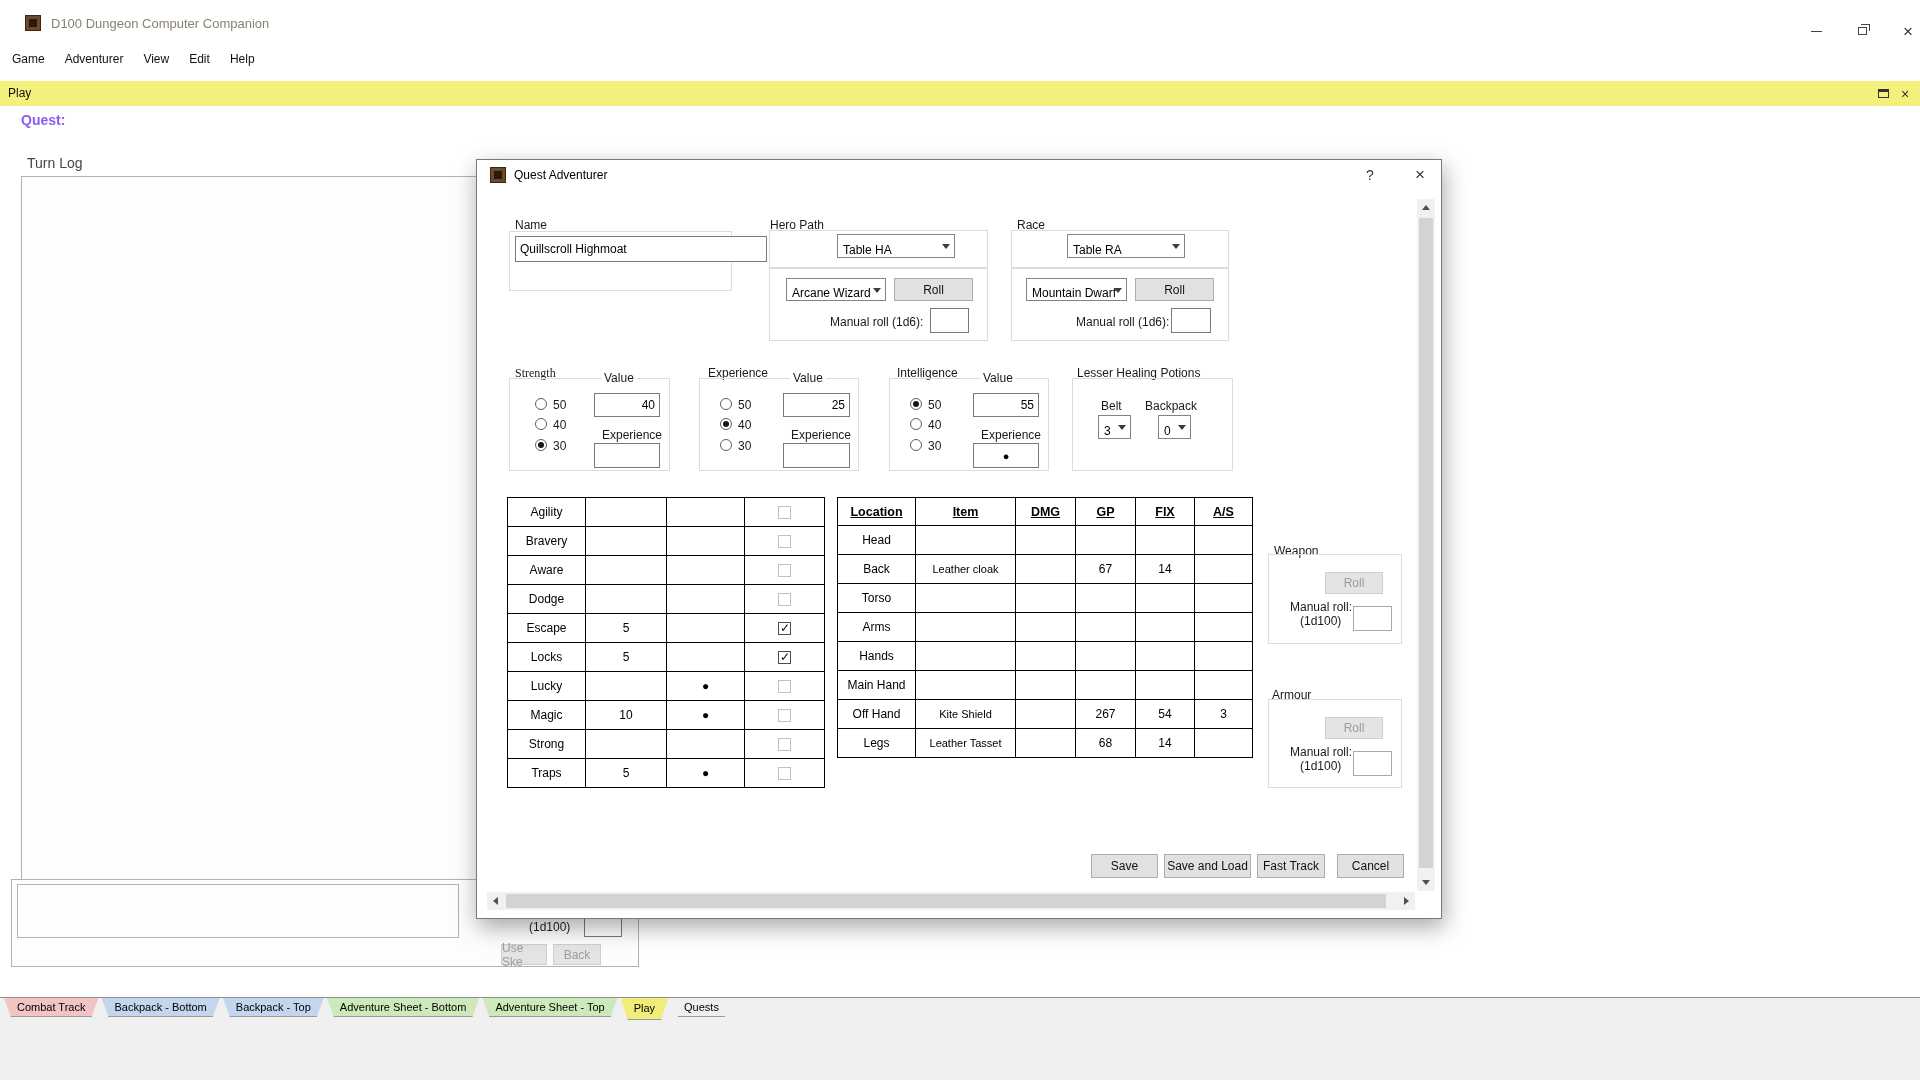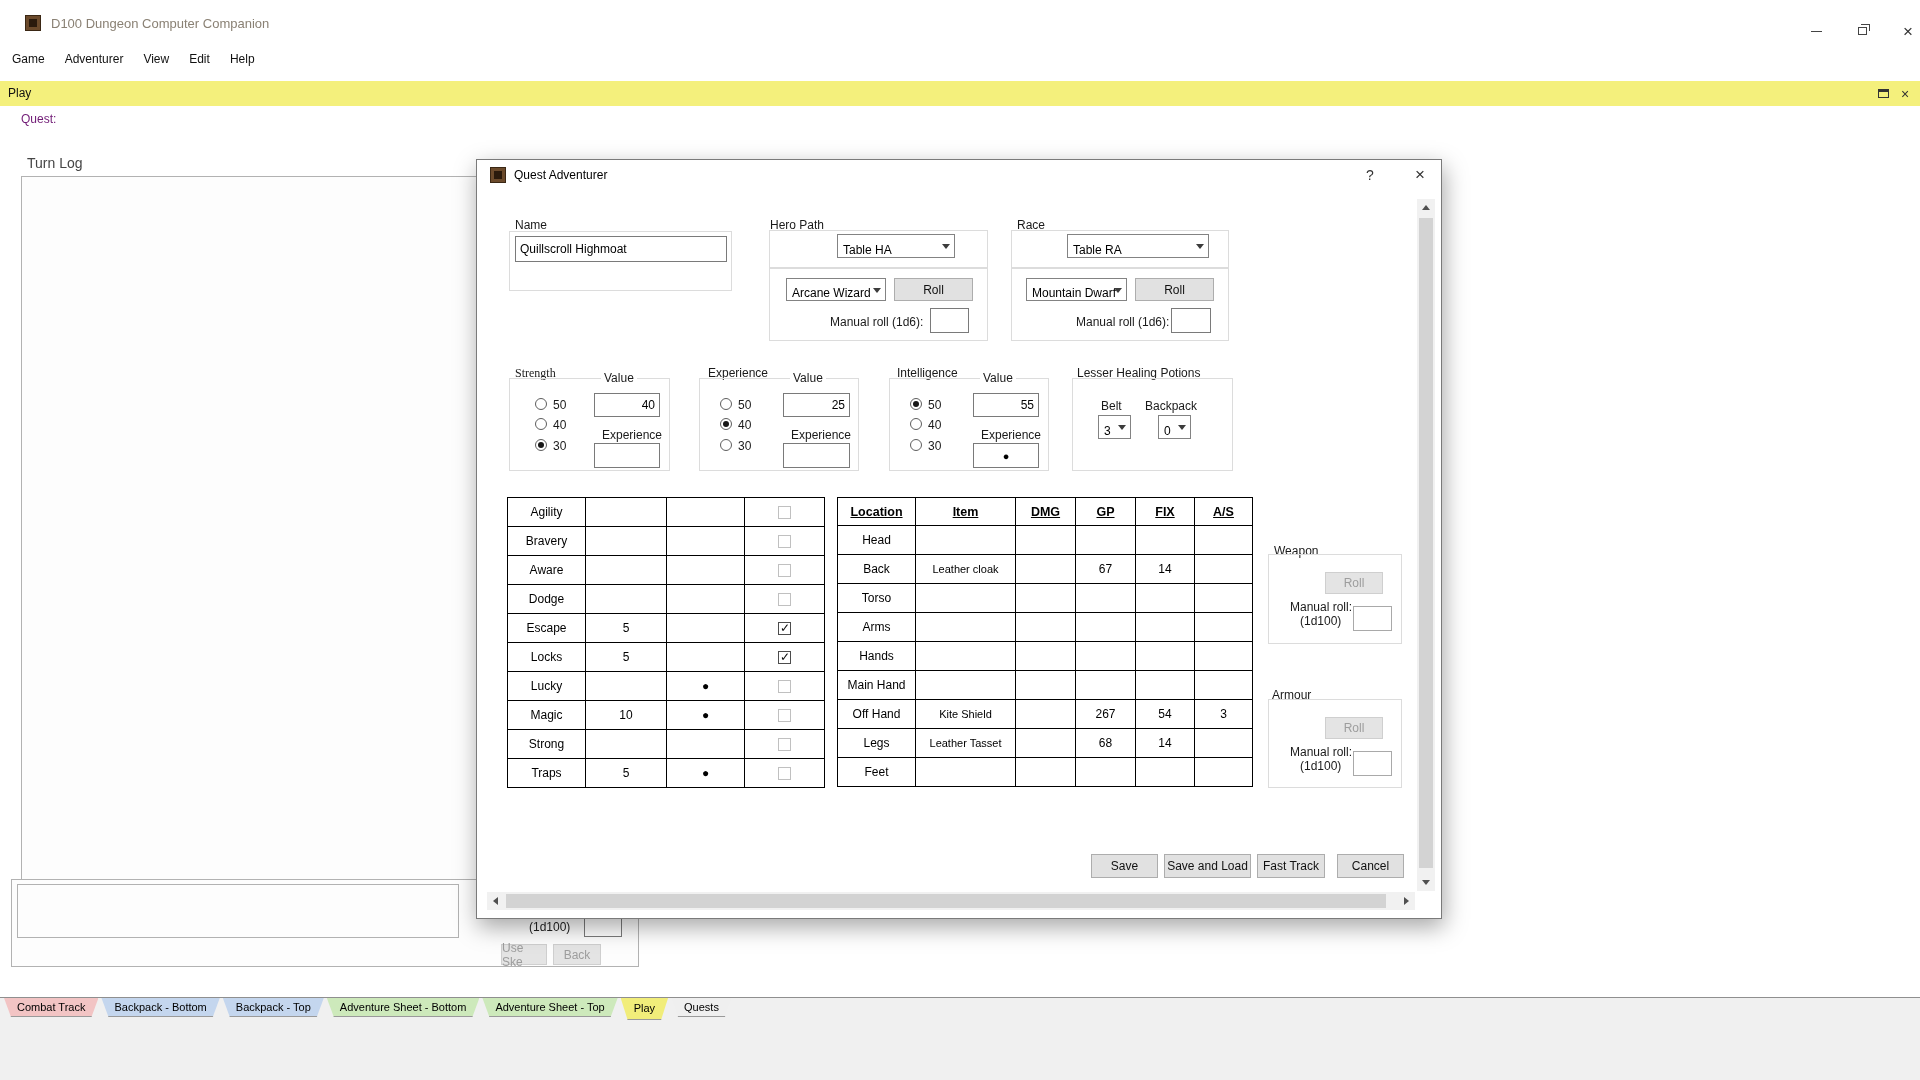--- a/index.html
+++ b/index.html
@@ -23,21 +23,21 @@
   #menubar { position:absolute; left:2px; top:46px; height:25px; display:flex; align-items:center; }
   .menu-item { font-size:12px; color:#111; padding:4px 10px; }
 
   
   #play-bar { position:absolute; left:0; top:81px; width:1920px; height:25px; background:#f4f07c; }
   #play-bar-label { position:absolute; left:8px; top:5px; font-size:12px; color:#111; }
   .ic-dock { width:11px; height:9px; border:1px solid #333; border-top-width:3px; }
   .pb-btn { position:absolute; top:4px; width:18px; height:17px; display:flex; align-items:center; justify-content:center; }
 
   
-  #quest-label { position:absolute; left:21px; top:112px; font-size:12px; color:#701a75; }
+  #quest-label { position:absolute; left:21px; top:112px; font-size:14px; color:#8b5cf6;font-weight:bold; }
   #turnlog-label { position:absolute; left:27px; top:155px; font-size:14px; color:#454545; }
   #turnlog-box { position:absolute; left:21px; top:176px; width:1080px; height:709px; border:1px solid #b2b2b2; background:#fdfdfd; }
   #bottom-outer { position:absolute; left:11px; top:879px; width:628px; height:88px; border:1px solid #b2b2b2; background:#fdfdfd; }
   #bottom-inner { position:absolute; left:17px; top:884px; width:442px; height:54px; border:1px solid #b2b2b2; background:#fdfdfd; }
   #hidden-roll-label { position:absolute; left:529px; top:920px; font-size:12px; color:#222; }
   #hidden-roll-input { position:absolute; left:584px; top:914px; width:38px; height:23px; }
 
   
   .win-input { border:1px solid #7a7a7a; background:#fff; font-family:"Liberation Sans",sans-serif; font-size:12px; padding:0 4px; outline:none; }
   .win-input.num { text-align:right; }
@@ -148,40 +148,40 @@
 
     <div id="dlg-titlebar">
       <div id="dlg-icon"></div>
       <div id="dlg-title">Quest Adventurer</div>
       <div class="dlg-tb-btn" style="left:878px;">?</div>
       <div class="dlg-tb-btn" style="left:928px;font-size:17px;">×</div>
     </div>
 
     <span class="lbl" style="left:38px;top:58px;">Name</span>
     <div class="gbox" style="left:32px;top:71px;width:223px;height:60px;"></div>
-    <input class="win-input" style="position: absolute; left: 38px; top: 76px; width: 212px; height: 26px;" value="Quillscroll Highmoat">
+    <input class="win-input" style="position: absolute; left: 38px; top: 76px; width: 252px; height: 26px;" value="Quillscroll Highmoat">
 
     <span class="lbl" style="left:293px;top:58px;">Hero Path</span>
     <div class="gbox" style="left:292px;top:70px;width:219px;height:38px;"></div>
     <div class="combo" style="left:360px;top:74px;width:118px;height:24px;">
         <span>Table HA</span>
         <span class="chev"></span>
       </div>
     <div class="gbox" style="left:292px;top:108px;width:219px;height:73px;"></div>
     <div class="combo" style="left:309px;top:118px;width:100px;height:23px;">
         <span>Arcane Wizard</span>
         <span class="chev"></span>
       </div>
     <div class="btn" style="left:417px;top:118px;width:79px;height:23px;">Roll</div>
     <span class="lbl" style="left:353px;top:155px;">Manual roll (1d6):</span>
     <input class="win-input" style="position: absolute; left: 453px; top: 148px; width: 39px; height: 25px;">
 
     <span class="lbl" style="left:540px;top:58px;">Race</span>
     <div class="gbox" style="left:534px;top:70px;width:218px;height:38px;"></div>
-    <div class="combo" style="left:590px;top:74px;width:142px;height:24px;">
+    <div class="combo" style="left:590px;top:74px;width:118px;height:24px;">
         <span>Table RA</span>
         <span class="chev"></span>
       </div>
     <div class="gbox" style="left:534px;top:108px;width:218px;height:73px;"></div>
     <div class="combo" style="left:549px;top:118px;width:101px;height:23px;">
         <span>Mountain Dwarf</span>
         <span class="chev"></span>
       </div>
     <div class="btn" style="left:658px;top:118px;width:79px;height:23px;">Roll</div>
     <span class="lbl" style="left:599px;top:155px;">Manual roll (1d6):</span>
@@ -385,28 +385,20 @@
             <td>3</td>
           </tr>
       <tr>
             <td>Legs</td>
             <td style="font-size:11px;">Leather Tasset</td>
             <td></td>
             <td>68</td>
             <td>14</td>
             <td></td>
           </tr>
-      <tr>
-            <td>Feet</td>
-            <td style="font-size:11px;"></td>
-            <td></td>
-            <td></td>
-            <td></td>
-            <td></td>
-          </tr>
     </tbody>
       </table>
 
     <span class="lbl" style="left:797px;top:384px;">Weapon</span>
     <div class="gbox" style="left:791px;top:394px;width:134px;height:90px;"></div>
     <div class="btn disabled" style="left:848px;top:412px;width:58px;height:22px;">Roll</div>
     <span class="lbl" style="left:813px;top:440px;">Manual roll:</span>
     <span class="lbl" style="left:823px;top:454px;">(1d100)</span>
     <input class="win-input" style="position: absolute; left: 876px; top: 446px; width: 39px; height: 25px; border-color: rgb(169, 169, 169);">
 

